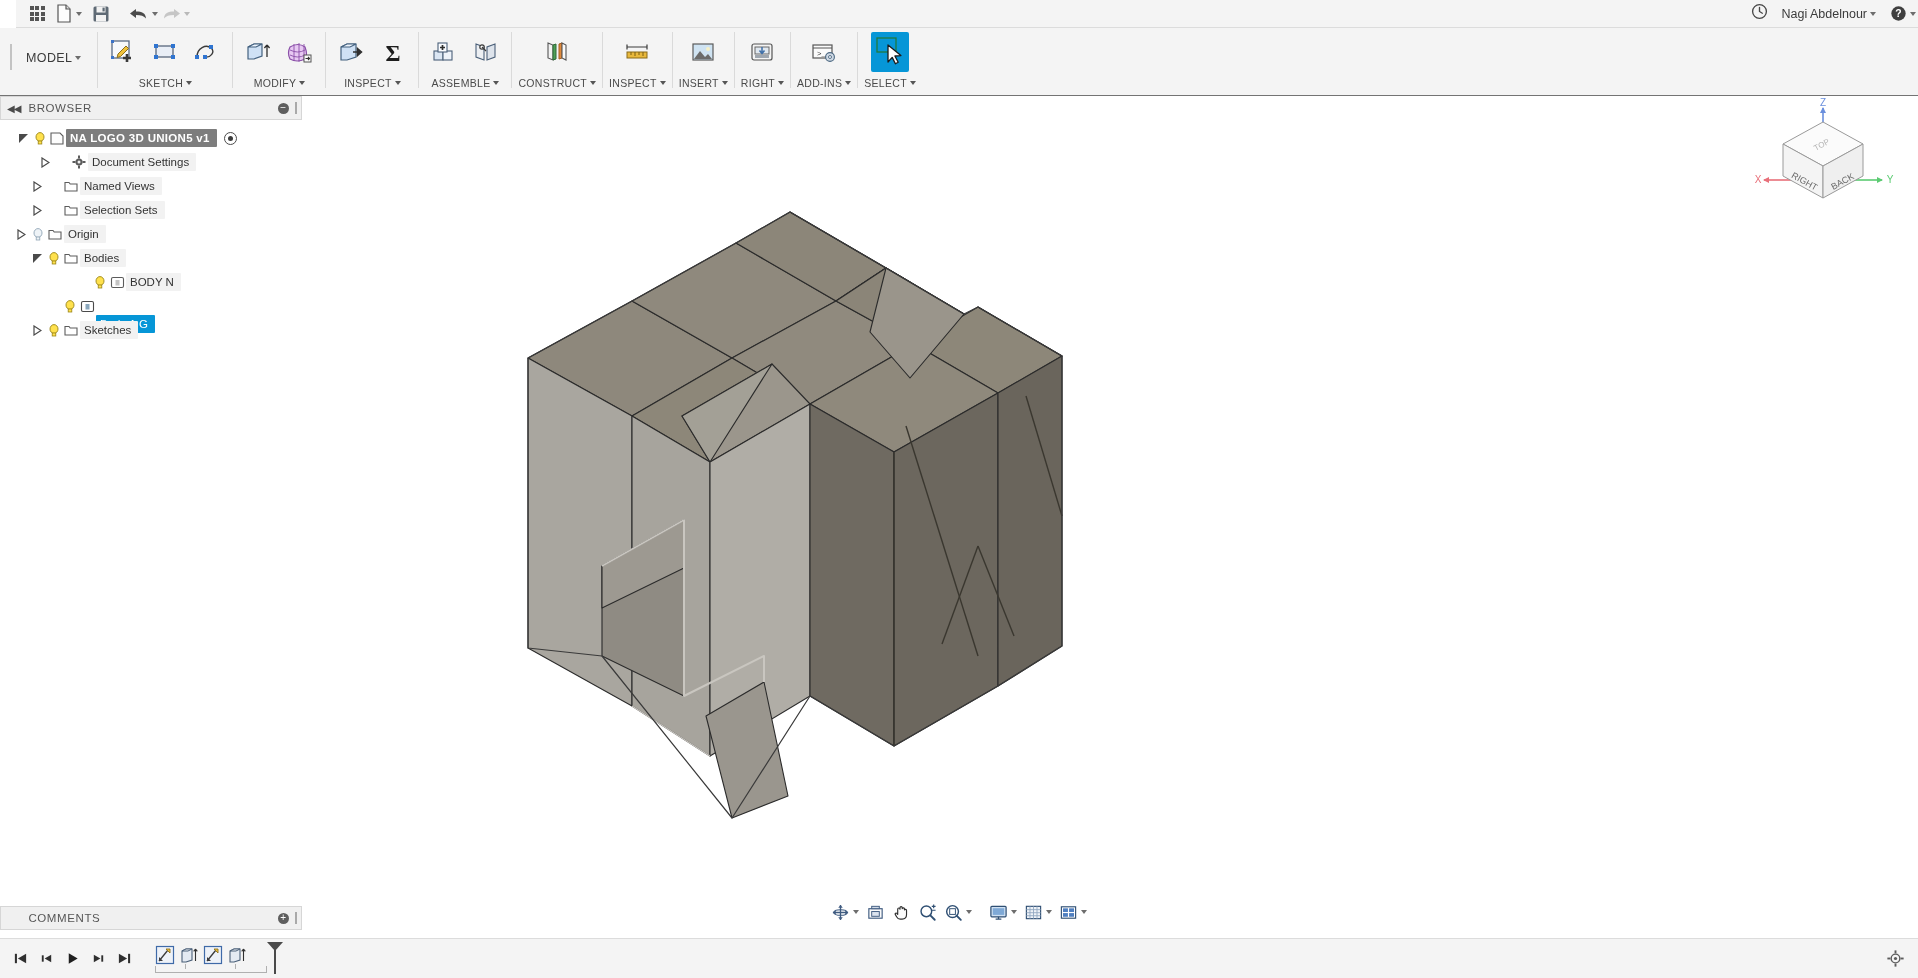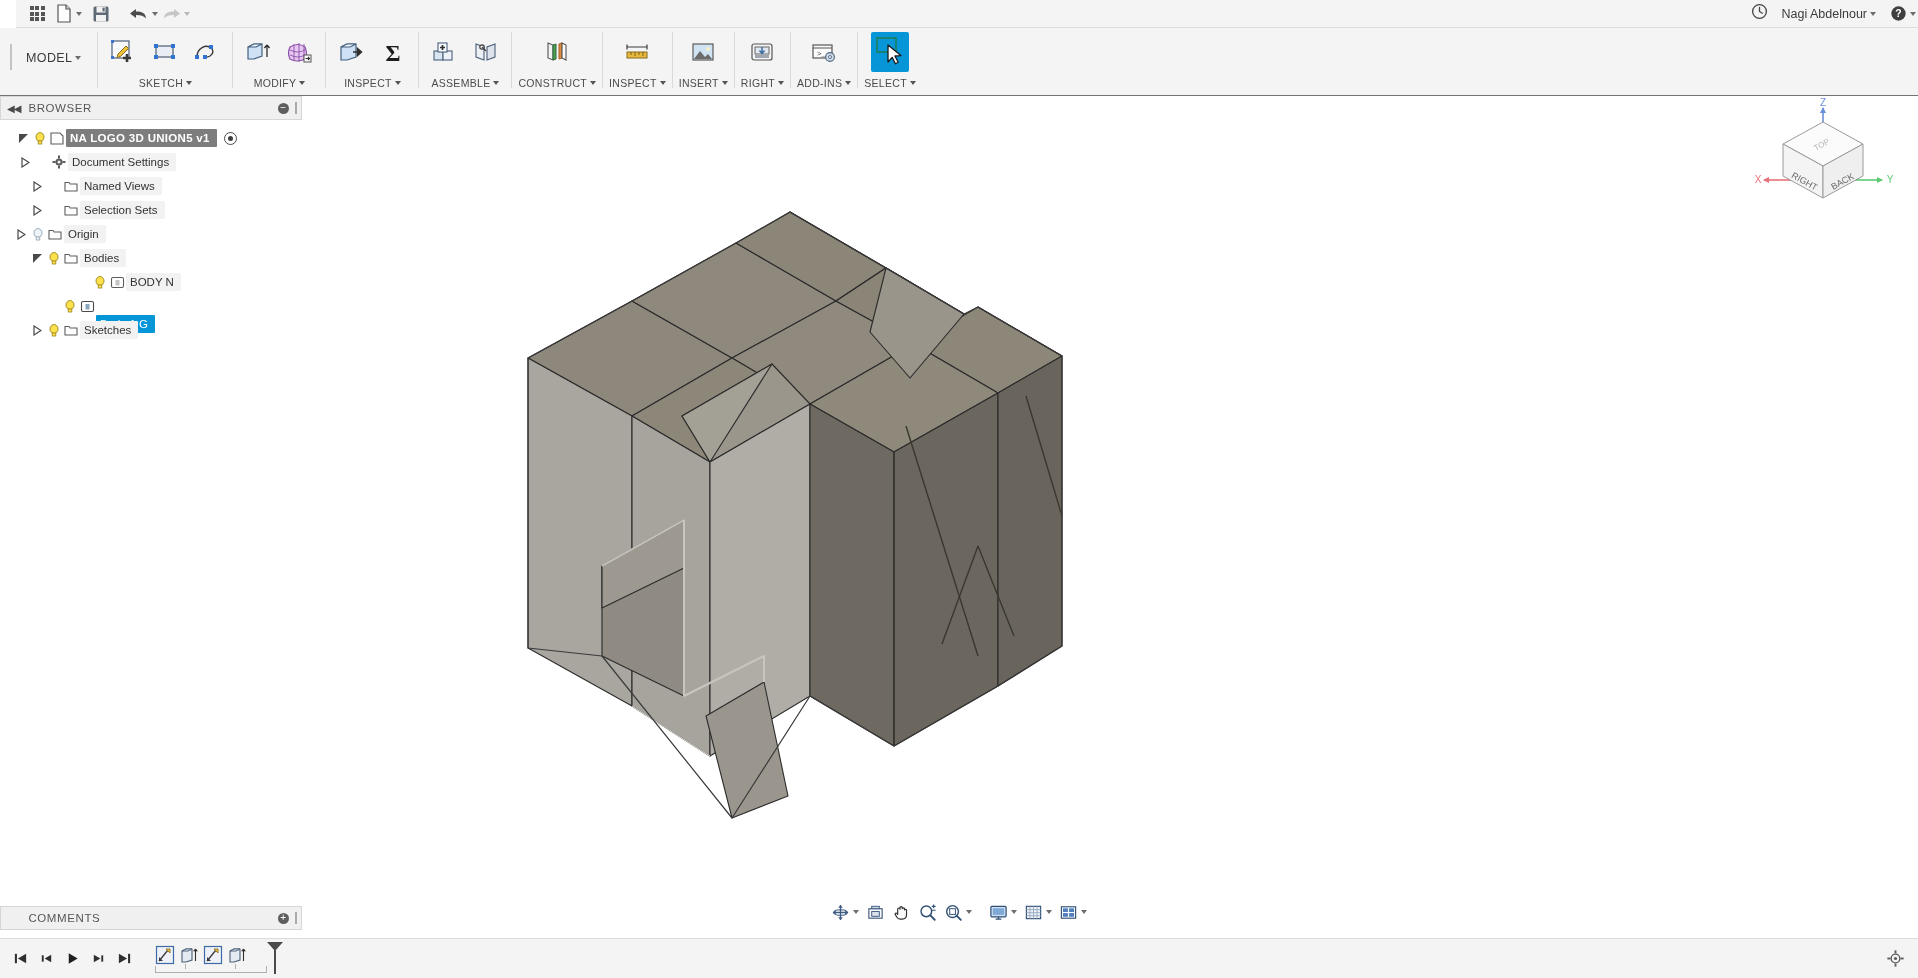--- a/index.html
+++ b/index.html
@@ -437,21 +437,21 @@
           <svg width="14" height="13" viewBox="0 0 14 13">
               <path d="M1 1 h9 l3 3 v8 h-12 z" fill="#fdfdfd" stroke="#5c5c5c" stroke-width="1.1"></path>
             </svg>
         </span>
         <span class="lbl">NA LOGO 3D UNION5 v1</span>
         <span class="radio-o">
             <i></i>
           </span>
       </div>
 
-      <div class="node" style="padding-left:16px">
+      <div class="node" style="padding-left:36px">
         <span class="tw">
           <svg width="9" height="11" viewBox="0 0 9 11">
               <path d="M1 1 L8 5.5 L1 10 Z" fill="none" stroke="#4a4a4a" stroke-width="1.2"></path>
             </svg>
         </span>
         <span class="bulb"></span>
         <span class="icn">
           <svg width="14" height="14" viewBox="0 0 14 14">
               <circle cx="7" cy="7" r="3.6" fill="#5c5c5c"></circle>
               <circle cx="7" cy="7" r="1.5" fill="#f2f2f2"></circle>

